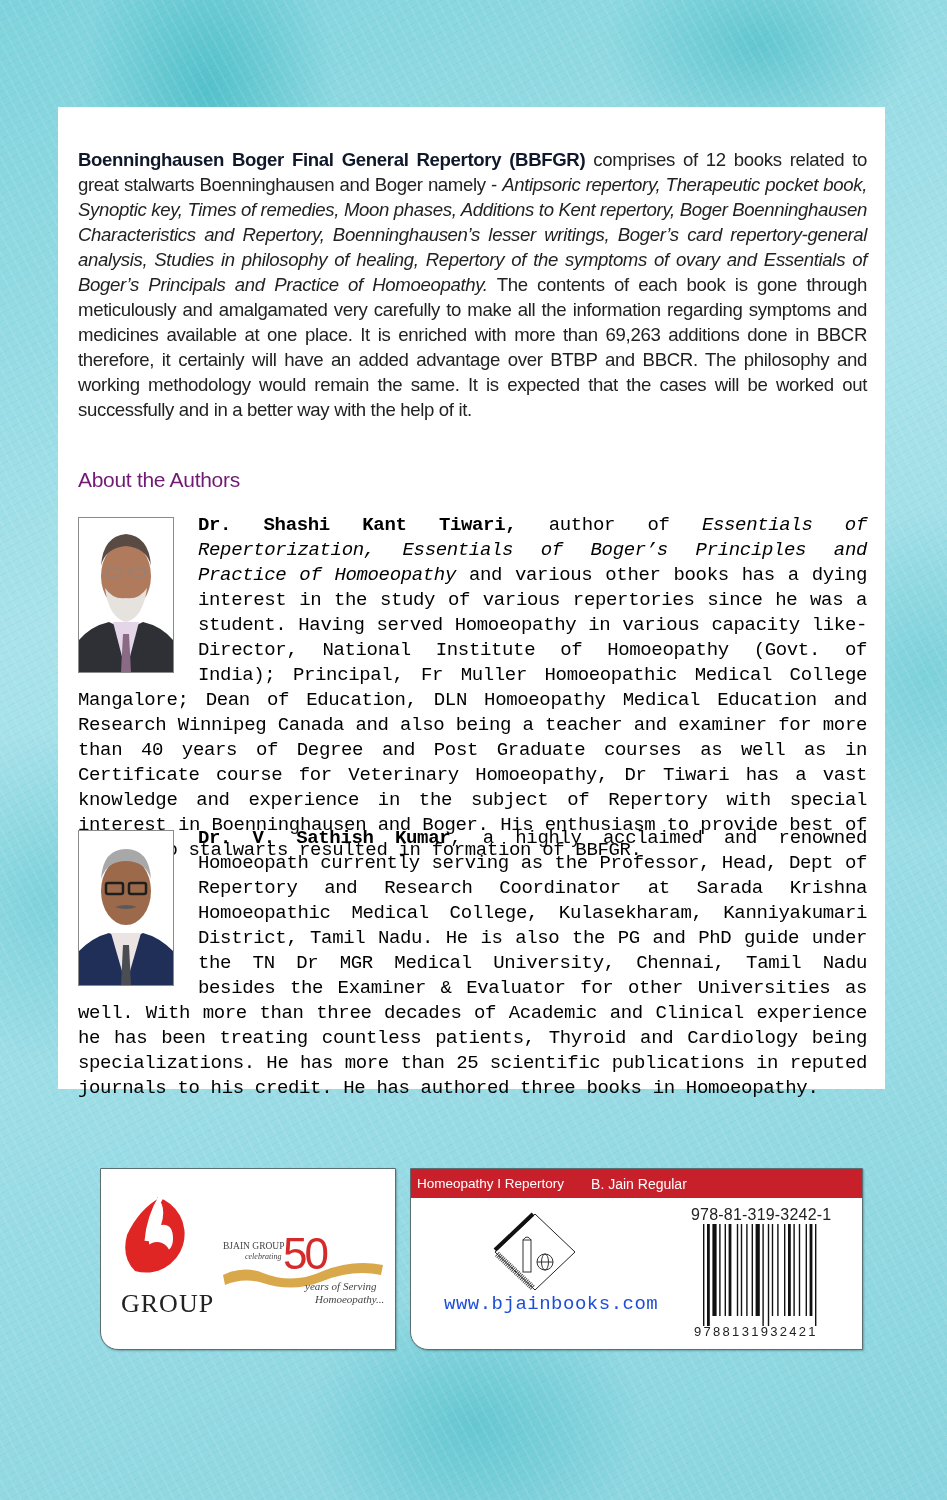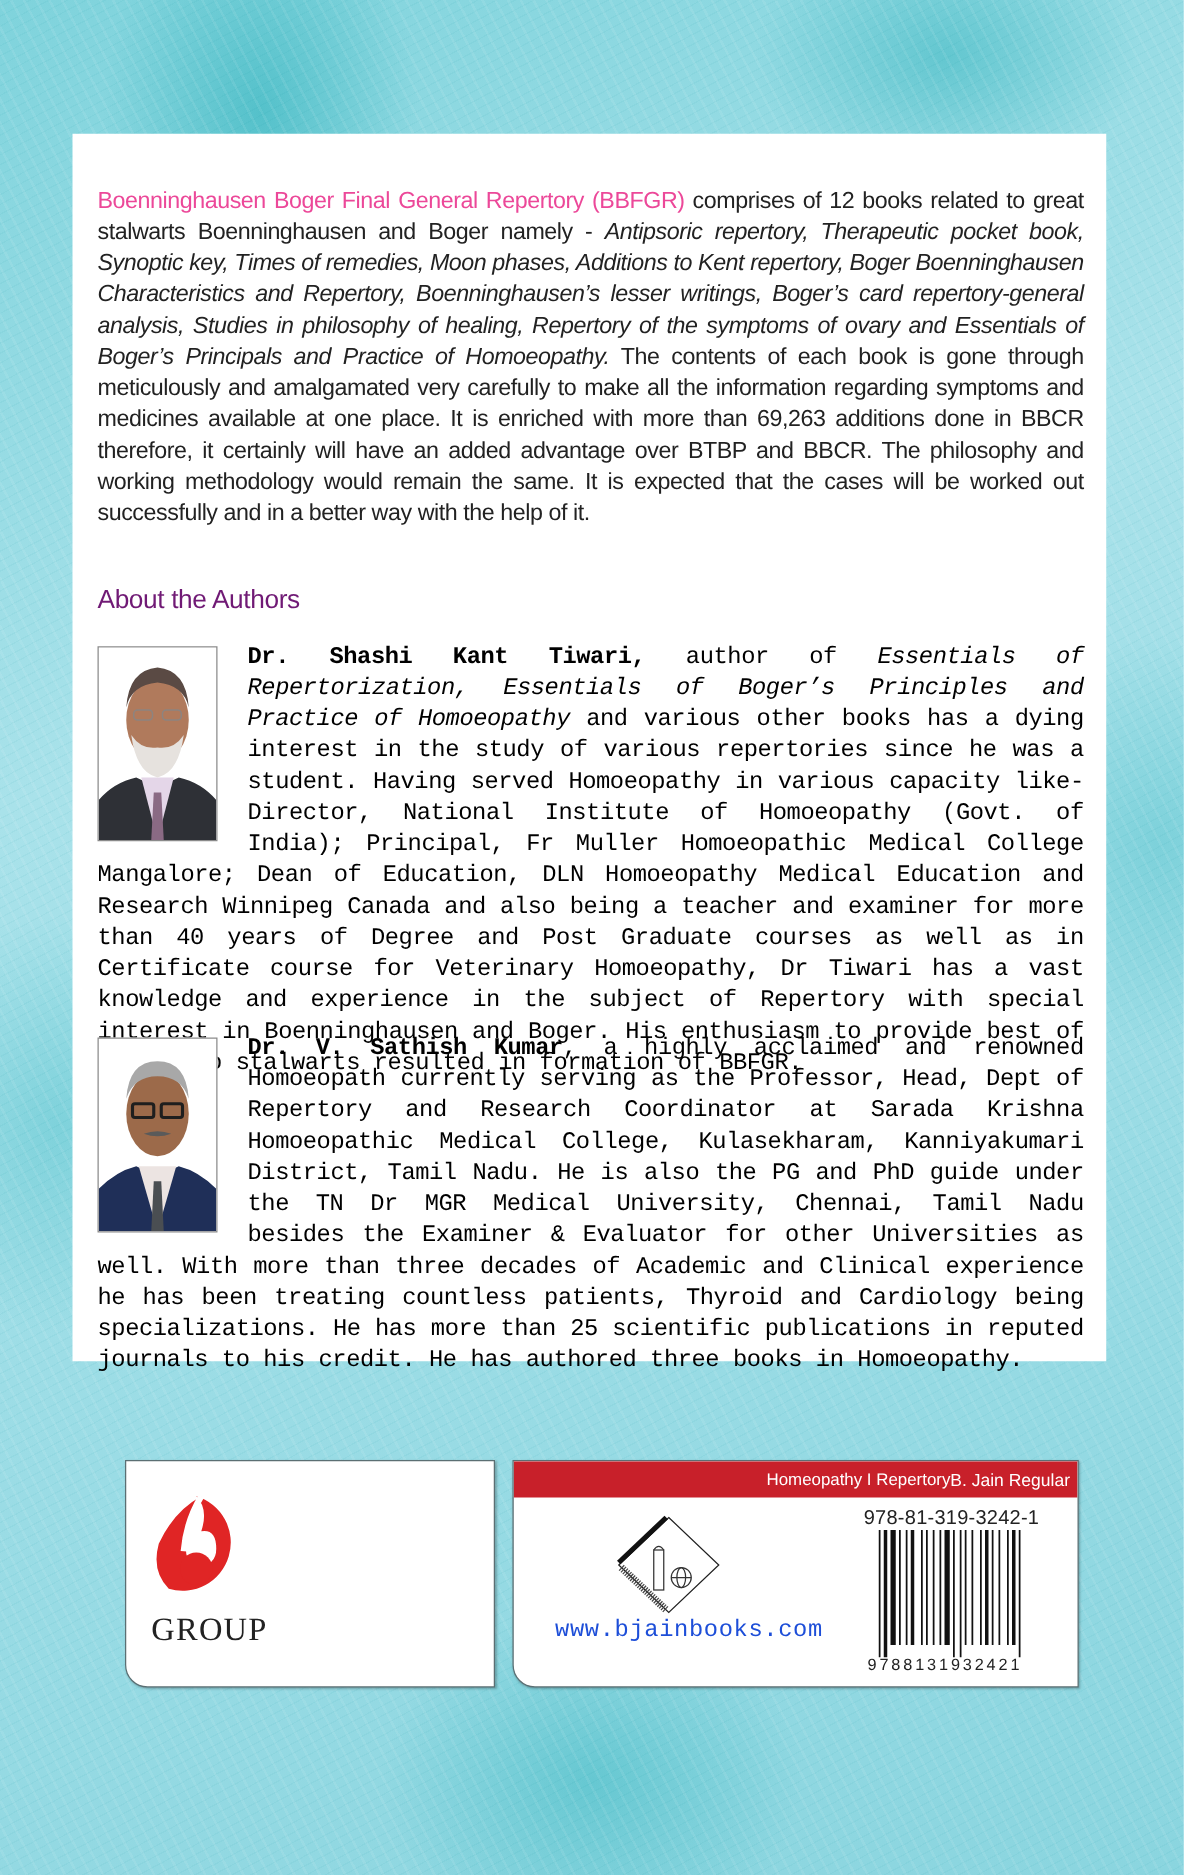--- a/index.html
+++ b/index.html
@@ -23,21 +23,21 @@
   .panel {
     position: absolute; left: 58px; top: 107px; width: 827px; height: 982px;
     background: #ffffff;
   }
   .text-block {
     position: absolute; left: 20px; width: 789px;
     font-size: 18.6px; line-height: 25px; color: #222;
     text-align: justify; letter-spacing: -0.35px;
   }
   .intro { top: 40px; }
-  .text-block b { font-weight: normal; color: #ec4899; }
+  .text-block b { font-weight: bold; color: #0f172a; }
   .text-block i { }
   .heading {
     position: absolute; left: 20px; top: 361px;
     font-size: 21px; color: #701a75; letter-spacing: -0.3px;
   }
   .photo {
     position: absolute; left: 20px; width: 94px; height: 154px;
     border: 1px solid #8a8a8a; background: #fff; overflow: hidden;
   }
   .photo1 { top: 410px; }
@@ -53,22 +53,22 @@
     position: absolute; top: 1168px; height: 180px; background: #fff;
     border: 1px solid #5b6f73; border-bottom-left-radius: 18px;
     box-shadow: 1px 1px 2px rgba(0,0,0,0.25);
     overflow: hidden;
   }
   .card-left { left: 100px; width: 294px; }
   .card-right { left: 410px; width: 451px; }
   .redbar {
     position: absolute; left: 0; top: 0; right: 0; height: 29px;
     background: #c8202a; color: #fff; font-size: 13.5px;
-    display: flex; justify-content: flex-end; align-items: center;
-    padding: 0 6px 0 6px; box-sizing: border-box;
+    display: flex; justify-content: flex-start; align-items: center;
+    padding: 0 6px 0 6px; box-sizing: border-box; gap: 27px;
   }
   .redbar .r { font-size: 14px; }
   .bjain-logo { position: absolute; left: 16px; top: 18px; width: 80px; height: 130px; }
   .bjain-word {
     position: absolute; left: 20px; top: 120px;
     font-family: "Liberation Serif", serif; font-size: 26px; color: #222; letter-spacing: 1px;
   }
   .anniv { position: absolute; left: 122px; top: 58px; width: 165px; height: 80px; }
   .anniv .grp { position: absolute; left: 0; top: 14px; font-family: "Liberation Serif", serif; font-size: 9.5px; color: #444; }
   .anniv .cel { position: absolute; left: 22px; top: 25px; font-family: "Liberation Serif", serif; font-size: 8px; font-style: italic; color: #444; }
@@ -132,20 +132,30 @@
   </div>
 </div>
 
 <div class="card card-left">
   <svg class="bjain-logo" viewBox="0 0 80 130">
     <path d="M40 10 A38 38 0 1 1 18 84 Q4 70 10 48 Q22 22 44 10 Q30 34 32 56 Q34 66 40 66 Q56 66 56 52 Q56 36 44 38 Q50 20 40 10 Z" fill="#e02525"></path>
     <circle cx="40" cy="68" r="13" fill="#e02525"></circle>
     <path d="M44 10 Q32 30 30 54" fill="none" stroke="#fff" stroke-width="5"></path>
   </svg>
   <div class="bjain-word">GROUP</div>
+  <div class="anniv">
+    <svg width="165" height="40" viewBox="0 0 165 40">
+      <path d="M0 20 Q20 10 40 18 Q70 30 100 16 Q130 4 160 10 L158 20 Q130 14 100 26 Q70 38 40 28 Q20 22 2 30 Z" fill="#d9a84a"></path>
+    </svg>
+    <div class="grp">BJAIN GROUP</div>
+    <div class="cel">celebrating</div>
+    <div class="num">50</div>
+    <div class="y1">years of Serving</div>
+    <div class="y2">Homoeopathy...</div>
+  </div>
 </div>
 
 <div class="card card-right">
   <div class="redbar">
     <span>Homeopathy I Repertory</span>
     <span class="r">B. Jain Regular</span>
   </div>
   <svg class="book-logo" viewBox="0 0 84 80">
     <path d="M42 2 L82 40 L42 78 L2 40 Z" fill="#fff" stroke="#222" stroke-width="1"></path>
     <path d="M40 2 L2 38" stroke="#111" stroke-width="4"></path>

